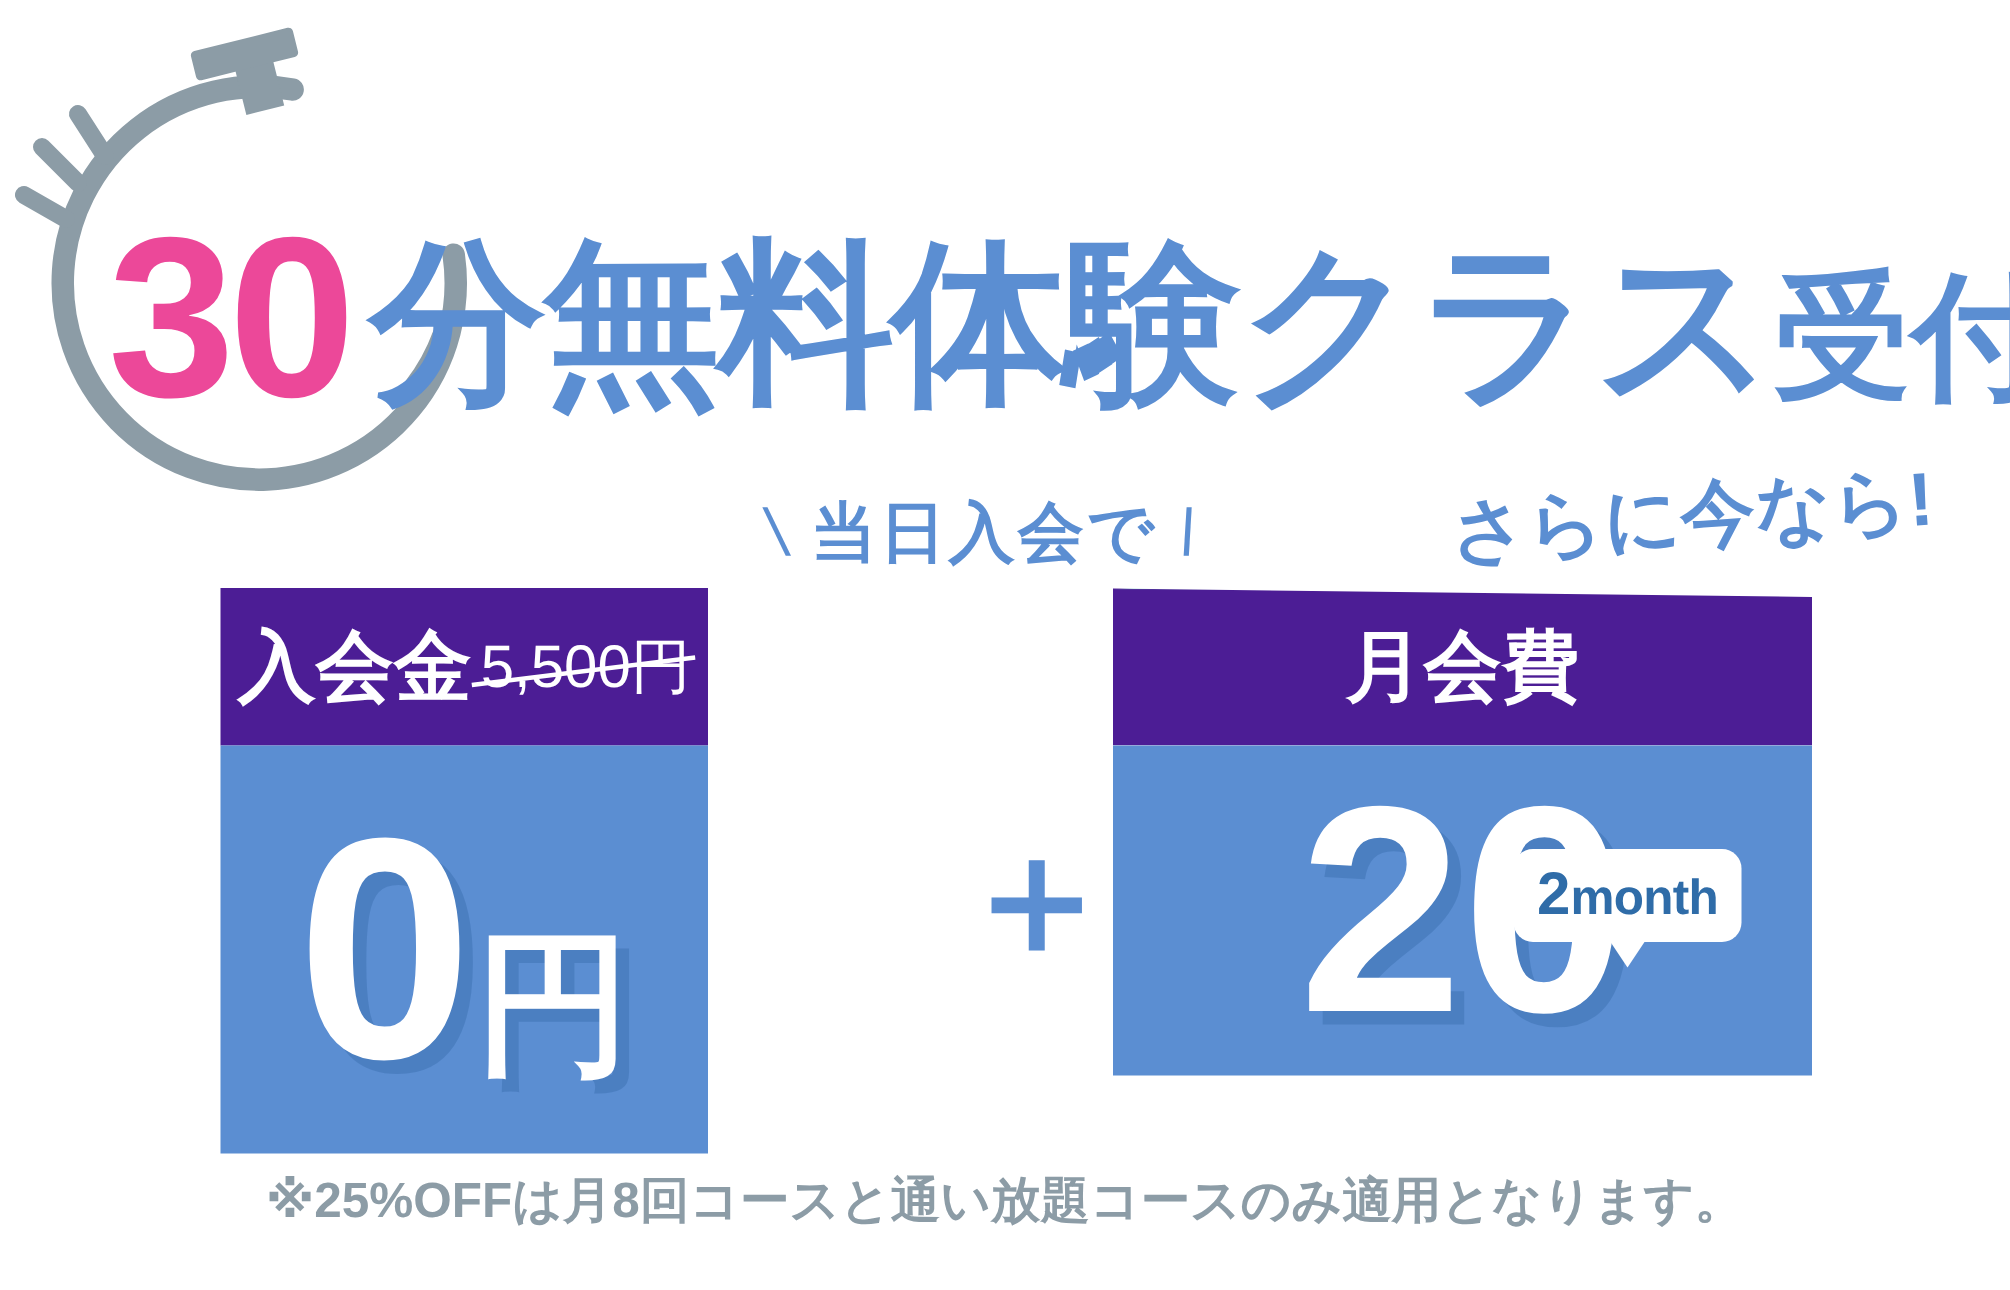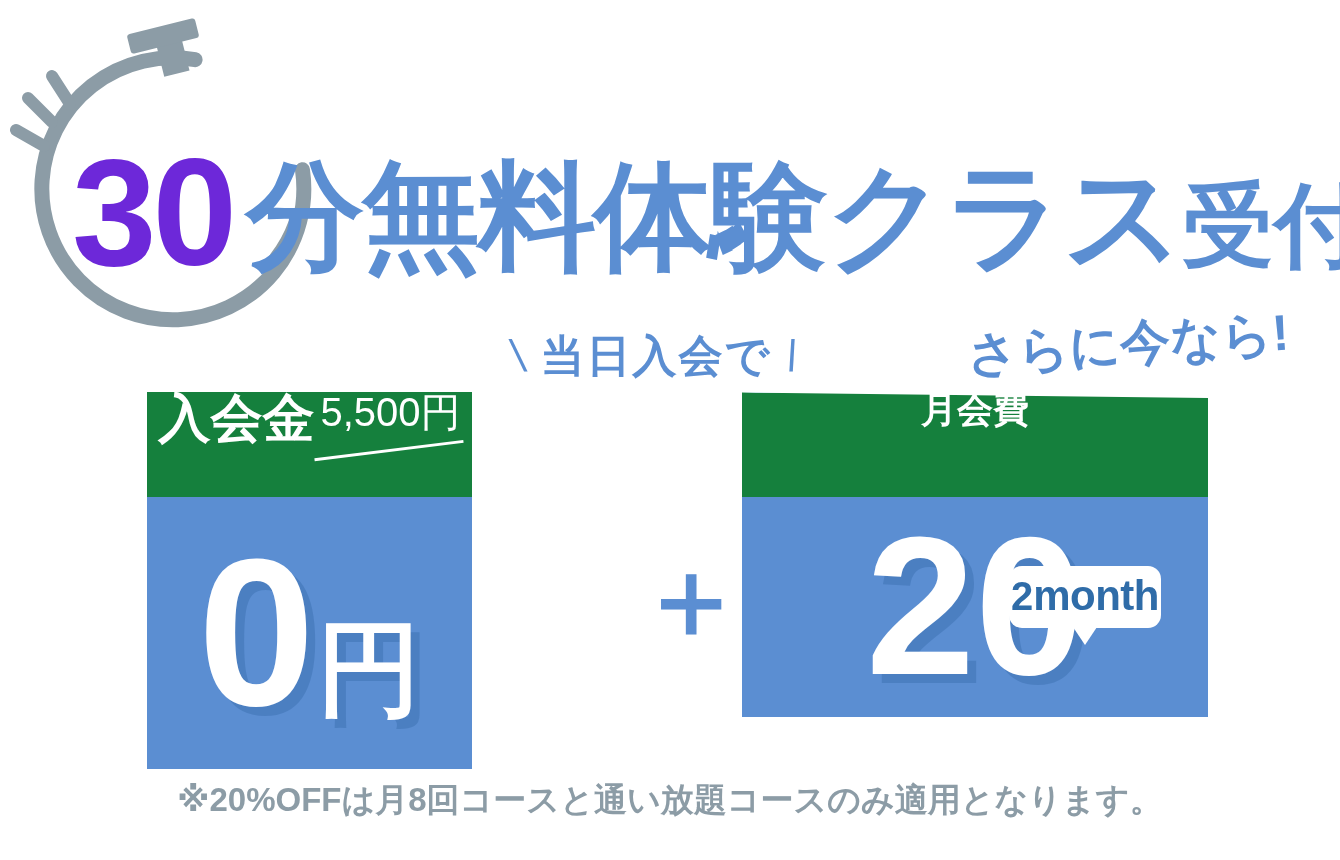--- a/index.html
+++ b/index.html
@@ -26,21 +26,21 @@
   }
   #stopwatch svg { display: block; width: 330px; height: 330px; }
 
   
   #thirty {
     position: absolute;
     left: 72px;
     top: 136px;
     font-size: 152px;
     font-weight: 700;
-    color: #6d28d9;
+    color: #ec4899;
     letter-spacing: -4px;
     line-height: 1;
     font-family: "Liberation Sans", sans-serif;
     white-space: nowrap;
   }
 
   
   #headline {
     position: absolute;
     left: 246px;
@@ -84,32 +84,33 @@
   }
 
   
   .card { position: absolute; }
 
   #card-left  { left: 147px; top: 392px; width: 325px; height: 377px; }
   #card-right { left: 742px; top: 392px; width: 466px; height: 377px; }
 
   .card-head {
     position: relative;
-    background: #15803d;
-    display: flex;
+    background: #4c1d95;
+    display: flex;
+    align-items: center;
     justify-content: center;
     color: #ffffff;
     font-weight: 700;
     line-height: 1;
     white-space: nowrap;
   }
   #card-left .card-head  { height: 105px; font-size: 52px; }
   #card-right .card-head {
     height: 105px;
-    font-size: 36px;
+    font-size: 52px;
     
     clip-path: polygon(0 0, 100% 0, 100% 100%, 0 100%);
   }
   
   #card-right .head-slant {
     position: absolute;
     left: 0; top: -34px;
     width: 100%; height: 40px;
     background: #ffffff;
     clip-path: polygon(0 0, 100% 0, 100% 100%, 0 86%);
@@ -203,21 +204,21 @@
   }
   #bubble .txt {
     color: #2f6ca8;
     font-weight: 700;
     line-height: 1;
     white-space: nowrap;
     display: flex;
     align-items: baseline;
   }
   #bubble .num { font-size: 40px; }
-  #bubble .mon { font-size: 42px; letter-spacing: -0.5px; }
+  #bubble .mon { font-size: 33px; letter-spacing: -0.5px; }
   #bubble .tail {
     position: absolute;
     left: 50%;
     bottom: -17px;
     margin-left: -12px;
     width: 0; height: 0;
     border-left: 12px solid transparent;
     border-right: 12px solid transparent;
     border-top: 18px solid #ffffff;
   }
@@ -301,13 +302,13 @@
 </div>
 
 <div id="bubble">
   <div class="txt">
     <span class="num">2</span>
       <span class="mon">month</span>
   </div>
   <div class="tail"></div>
 </div>
 
-<div id="note">※20%OFFは月8回コースと通い放題コースのみ適用となります。</div>
+<div id="note">※25%OFFは月8回コースと通い放題コースのみ適用となります。</div>
 
 </body></html>

